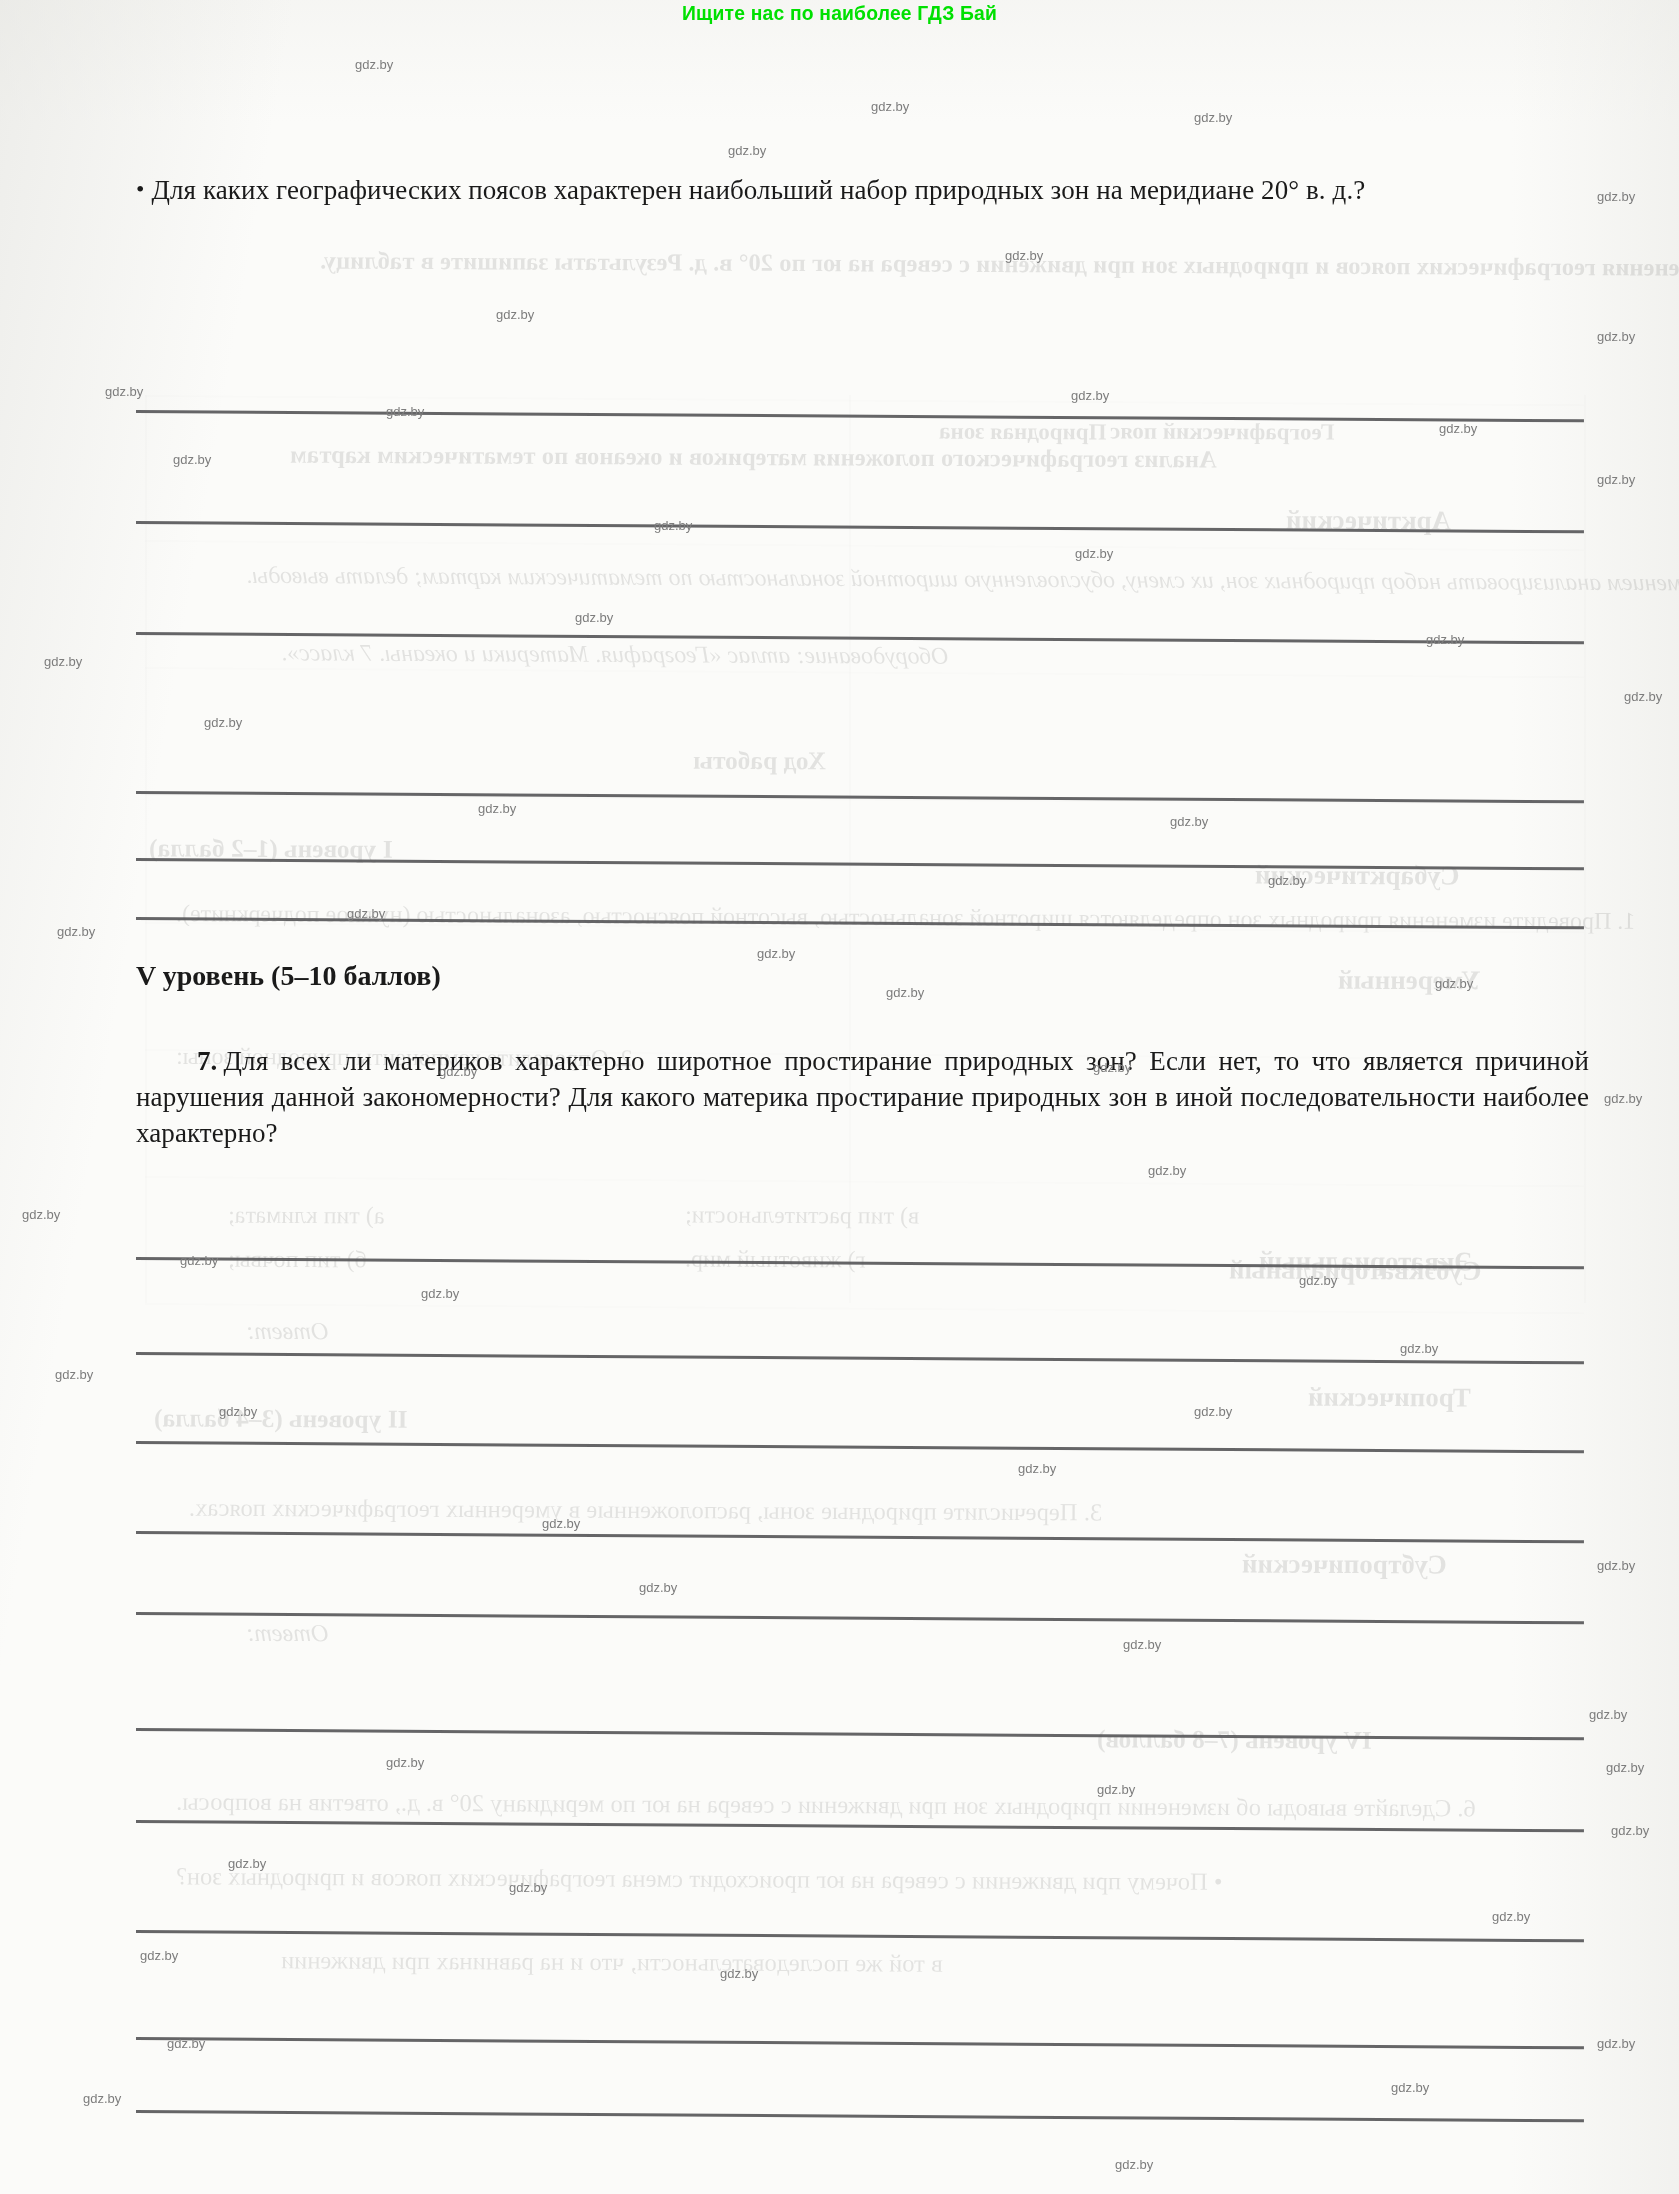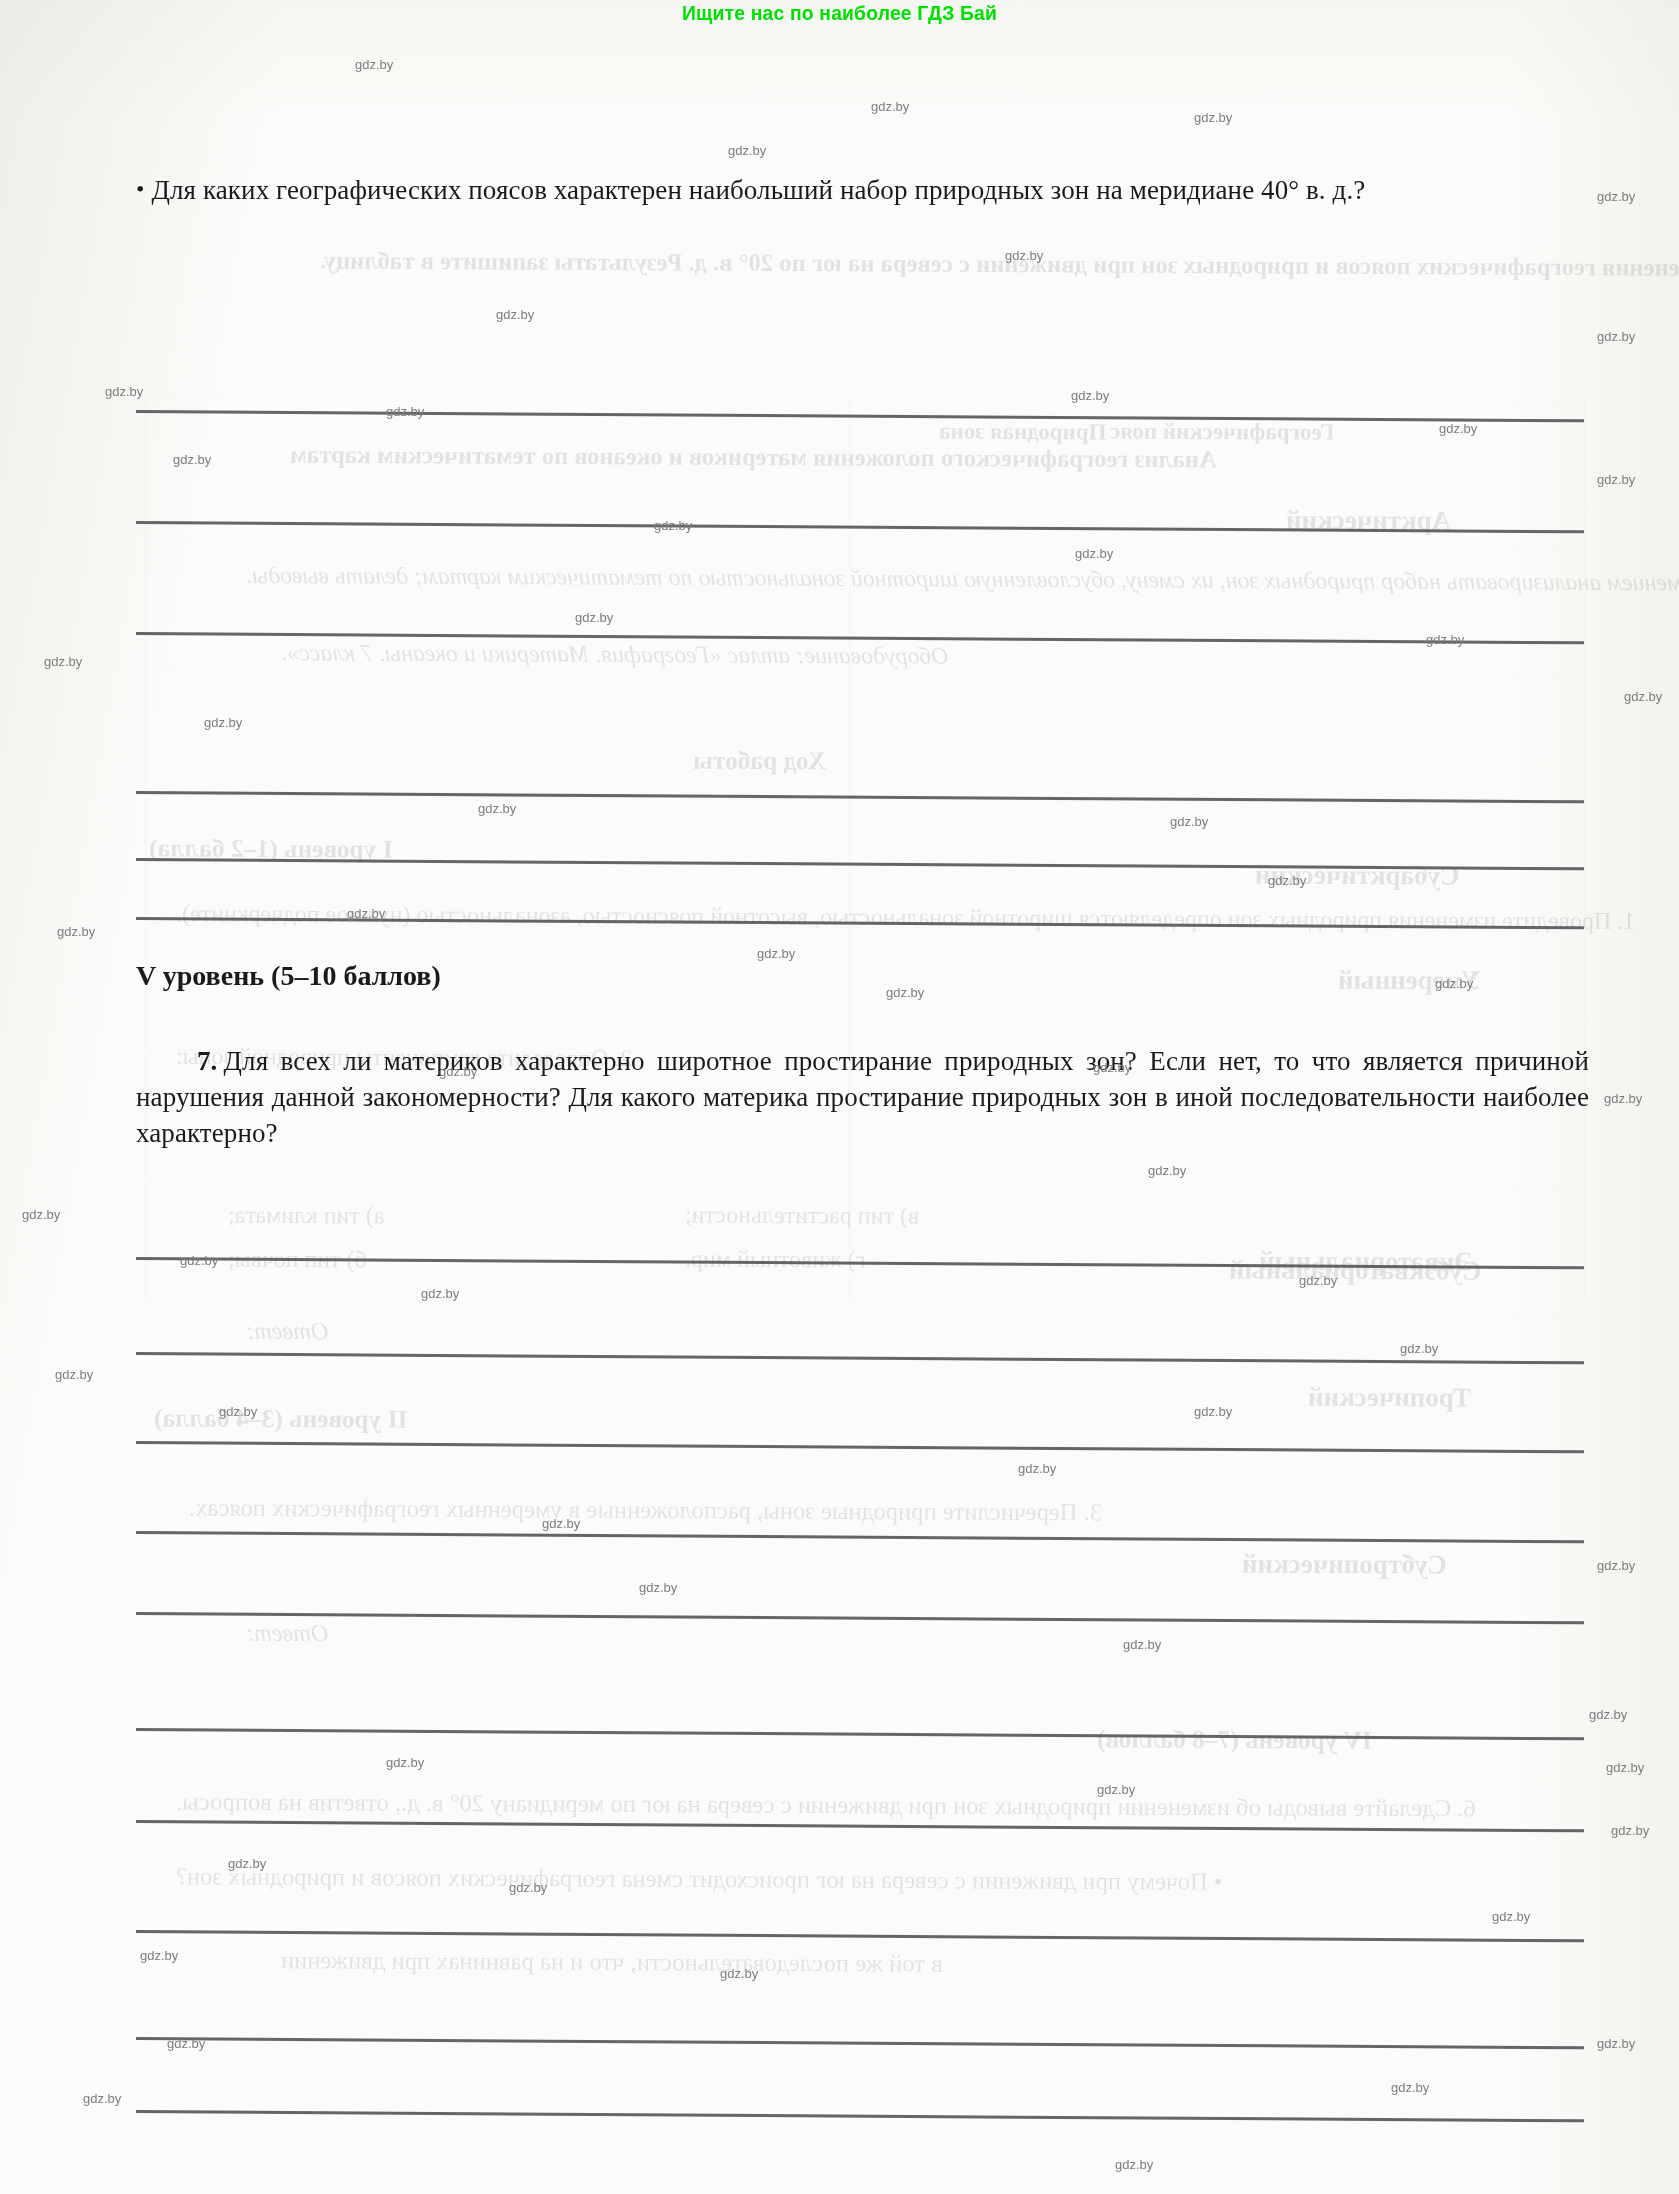--- a/index.html
+++ b/index.html
@@ -209,21 +209,21 @@
     <div class="rule" style="top:1728px;"></div>
     <div class="rule" style="text-align:left; top:1820px;"></div>
     <div class="rule" style="top:1930px;"></div>
     <div class="rule" style="top:2037px;"></div>
     <div class="rule" style="top:2110px;"></div>
   </div>
 
   <div class="content">
 
     <div class="para" style="left:136px; top:173px; width:1453px;">
-      <span class="bullet-dot">•</span><span>Для каких географических поясов характерен наибольший набор природных зон на меридиане 40° в. д.?</span>
+      <span class="bullet-dot">•</span><span>Для каких географических поясов характерен наибольший набор природных зон на меридиане 20° в. д.?</span>
     </div>
 
 
 
     <div class="level-head" style="left:136px; top:960px;">V уровень (5–10 баллов)</div>
 
     <div class="para" style="left:136px; top:1044px; width:1453px;">
       <span class="q-num" style="margin-left:61px; margin-right:6.1px;">7.</span><span>Для всех ли материков характерно широтное простирание природных зон? Если нет, то что является причиной нарушения данной закономерности? Для какого материка простирание природных зон в иной последовательности наиболее характерно?</span>
     </div>
 

